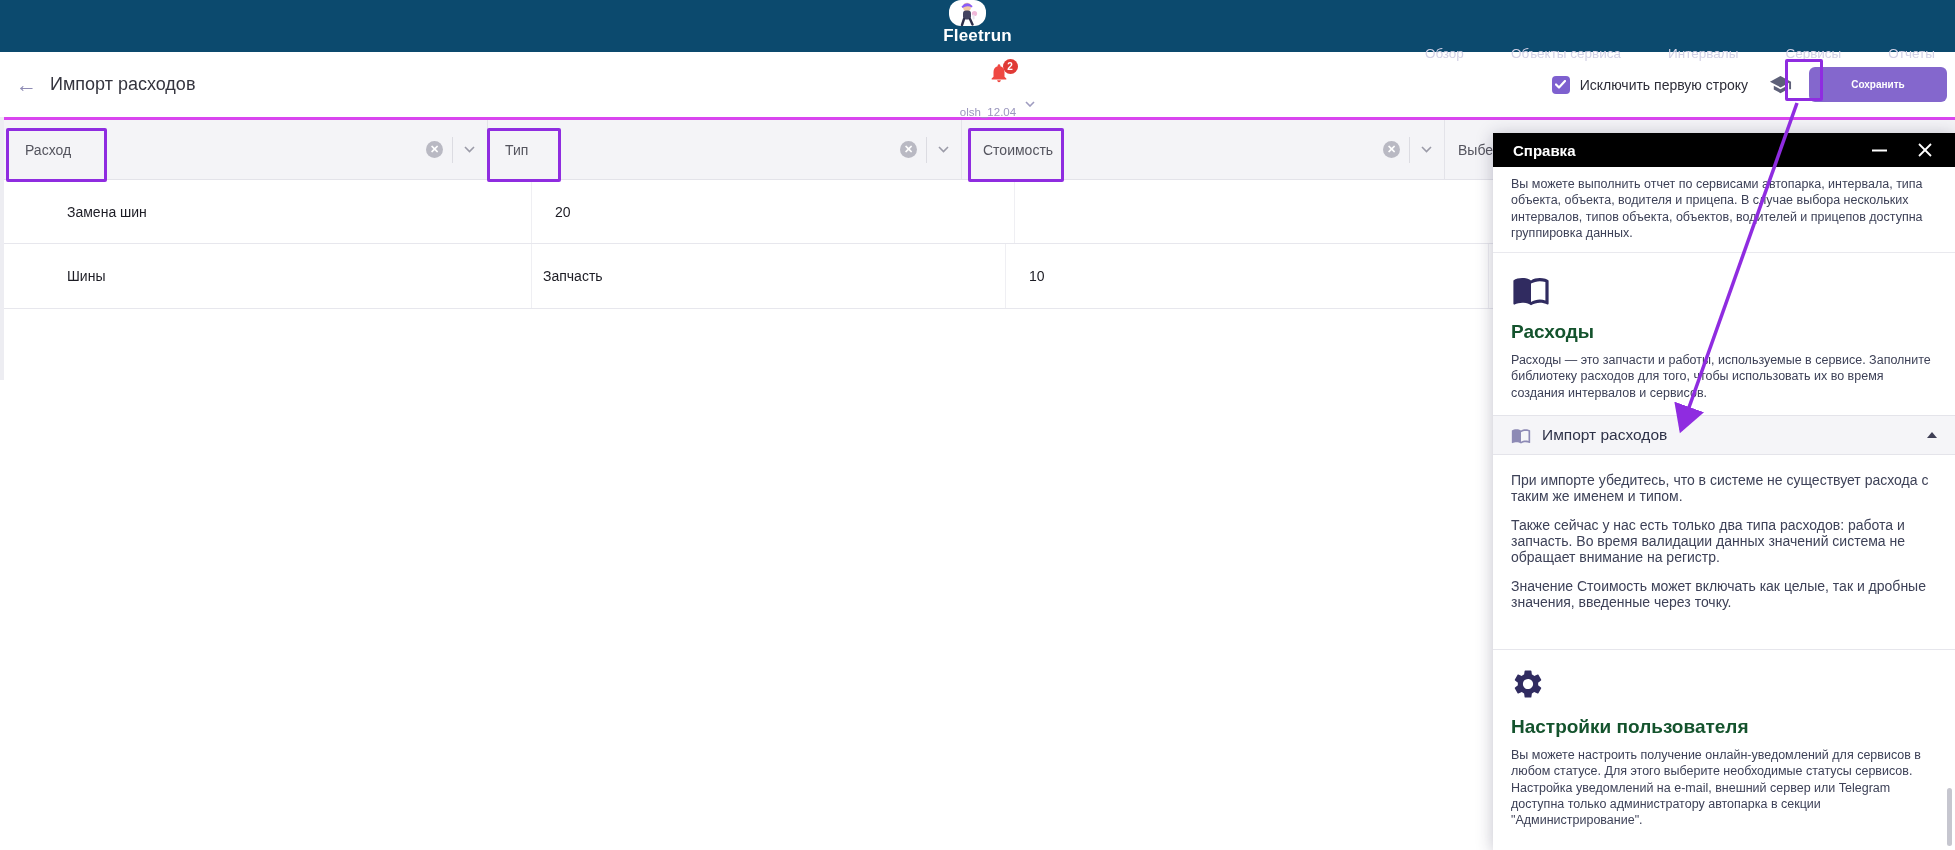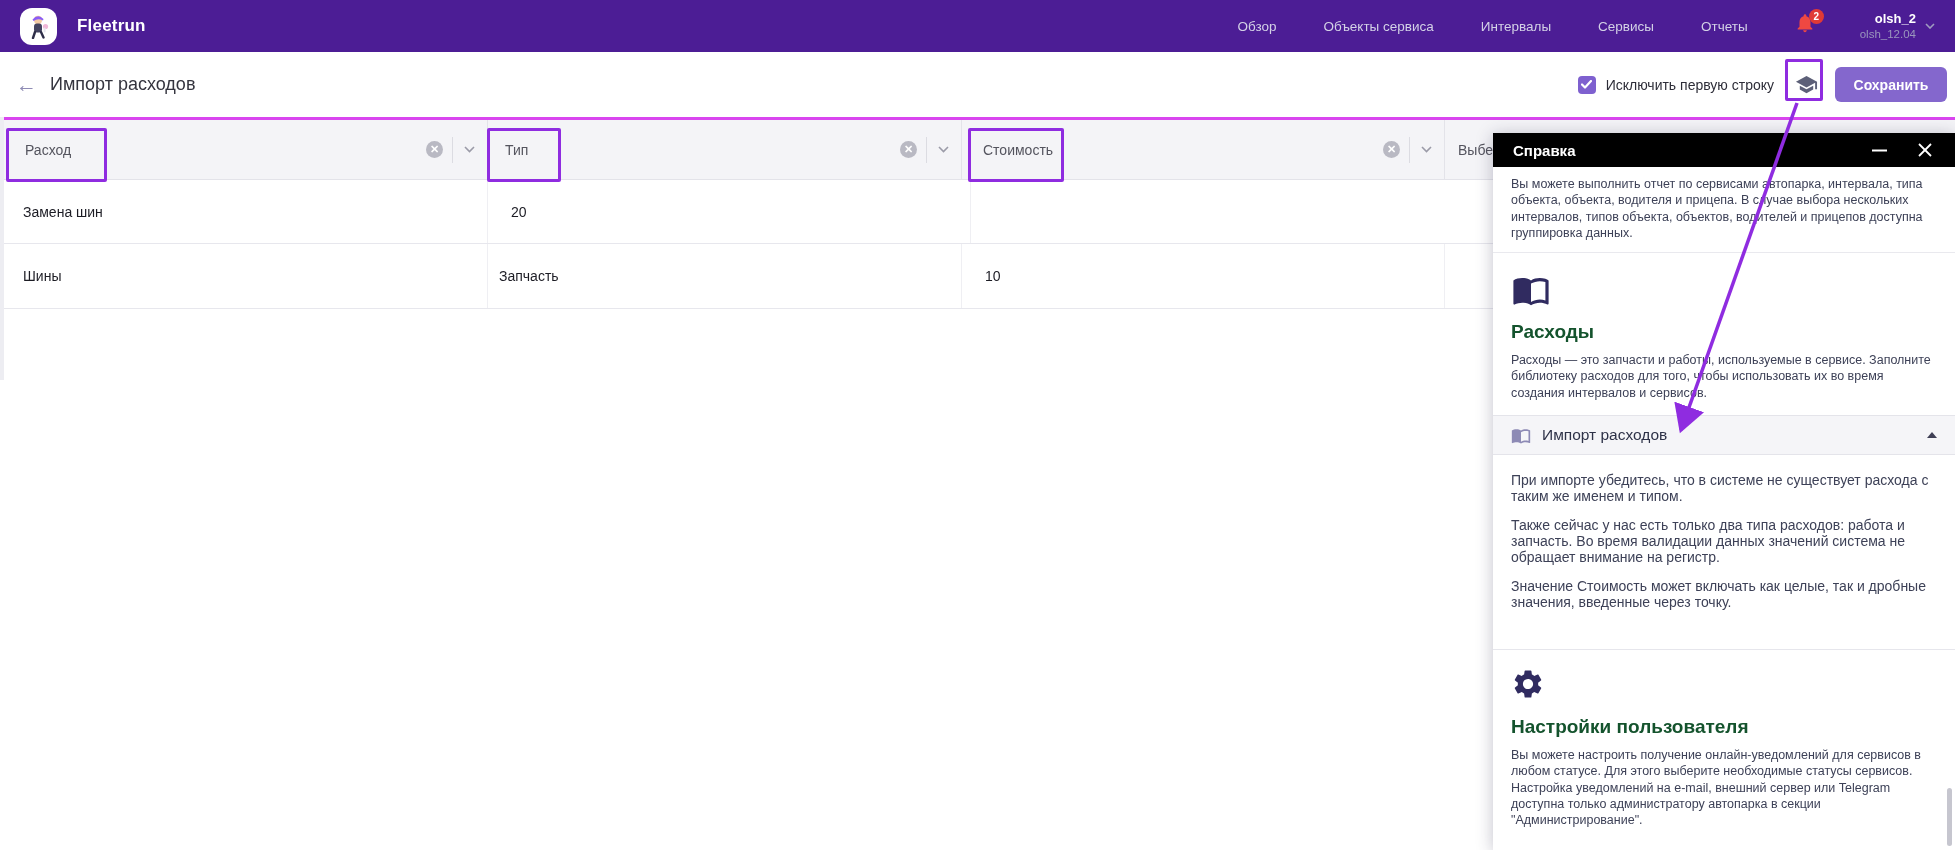--- a/index.html
+++ b/index.html
@@ -4,21 +4,21 @@
 <style>
   * { margin:0; padding:0; box-sizing:border-box; }
   html,body { width:1955px; height:850px; }
   body {
     position:relative; overflow:hidden; background:#fff;
     font-family:"Liberation Sans", sans-serif; -webkit-font-smoothing:antialiased;
   }
 
   
   .navbar { position:absolute; top:0; left:0; width:100%; height:52px;
-    background:#4c1d95; display:flex; align-items:center; padding:0 20px; z-index:5; }
+    background:#0c4a6e; display:flex; align-items:center; padding:0 20px; z-index:5;flex-direction:column; }
   .logo-badge { width:37px; height:37px; background:#fff; border-radius:12px;
     display:flex; align-items:center; justify-content:center; margin-right:20px; }
   .brand { color:#fff; font-size:17px; font-weight:bold; letter-spacing:.2px; }
   .nav-items { display:flex; gap:47px; margin-left:auto; align-items:flex-start; }
   .nav-item { color:#d3d1e6; font-size:13.5px; cursor:pointer; white-space:nowrap; }
   .bell-wrap { position:relative; margin-left:46px; width:26px; height:30px; cursor:pointer; }
   .bell-badge { position:absolute; top:-2px; right:-4px; min-width:15px; height:15px;
     background:#e03a36; border-radius:50%; color:#fff; font-size:10px; font-weight:bold;
     display:flex; align-items:center; justify-content:center; }
   .user-block { margin-left:40px; display:flex; align-items:center; gap:9px; cursor:pointer; }
@@ -30,41 +30,41 @@
   .page-header { position:absolute; top:52px; left:0; width:100%; height:65px; background:#fff; }
   .title-group { position:absolute; left:16px; top:0; height:65px; display:flex; align-items:center; gap:13px; }
   .back-arrow { color:#8f8cb5; font-size:21px; cursor:pointer; line-height:1; }
   .page-title { font-size:18px; color:#34343e; font-weight:500; }
   .header-controls { position:absolute; right:8px; top:0; height:65px; display:flex; align-items:center; }
   .checkbox { width:18px; height:18px; border-radius:4px; background:#7e60cf;
     display:flex; align-items:center; justify-content:center; cursor:pointer; }
   .checkbox-label { font-size:14px; color:#2d2d38; margin-left:10px; cursor:pointer; }
   .cap-button { width:30px; height:32px; margin-left:17px; display:flex; align-items:center;
     justify-content:center; cursor:pointer; background:#fff; }
-  .save-button { margin-left:14px; width:112px; height:35px; background:#8467cd; border:none;
-    border-radius:6px; color:#fff; font-size:14px; font-weight:600; cursor:pointer;
+  .save-button { margin-left:14px; width:138px; height:35px; background:#8467cd; border:none;
+    border-radius:6px; color:#fff; font-size:10px; font-weight:600; cursor:pointer;
     font-family:"Liberation Sans", sans-serif; }
 
   
   .import-table { position:absolute; top:117px; left:0; width:1955px; }
   .thead { display:flex; height:63px; background:#f4f4f7;
     border-top:3px solid #d946ef; border-bottom:1px solid #e3e3e9; }
   .th { position:relative; display:flex; align-items:center;
     border-right:1px solid #e3e3e9; font-size:14px; color:#54545e; cursor:text; }
   .th:last-child { border-right:none; }
   .c1 { width:488px; padding-left:25px; }
   .c2 { width:474px; padding-left:17px; }
   .c3 { width:483px; padding-left:21px; }
   .c4 { flex:1; padding-left:13px; }
   .th-controls { position:absolute; right:10px; top:0; height:100%; display:flex; align-items:center; gap:9px; }
   .clear-btn { width:17px; height:17px; border-radius:50%; background:#b9b9c3; color:#fff;
     font-size:11px; font-weight:bold; line-height:17px; text-align:center; cursor:pointer; }
   .vdiv { width:1px; height:26px; background:#dcdce2; }
   .chev-btn { cursor:pointer; display:flex; align-items:center; padding:2px; }
-  .trow { display:flex; height:64px; background:#fff; border-bottom:1px solid #e7e7ed; }
+  .trow { display:flex; height:64px; background:#fff; border-bottom:1px solid #e7e7ed;padding-left:44px; }
   .trow:last-child { height:65px; }
   .td { display:flex; align-items:center; font-size:14px; color:#1c1c24;
     border-right:1px solid #efeff3; }
   .td.c1 { padding-left:23px; } .td.c2 { padding-left:11px; } .td.c3 { padding-left:23px; }
   .td.c4 { border-right:none; }
   .left-strip { position:absolute; left:0; top:117px; width:4px; height:263px; background:#ededf2; }
 
   
   .help-panel { position:absolute; left:1493px; top:133px; width:462px; height:717px;
     background:#fff; box-shadow:0 2px 16px rgba(35,32,70,.28); z-index:10; overflow:hidden; }

